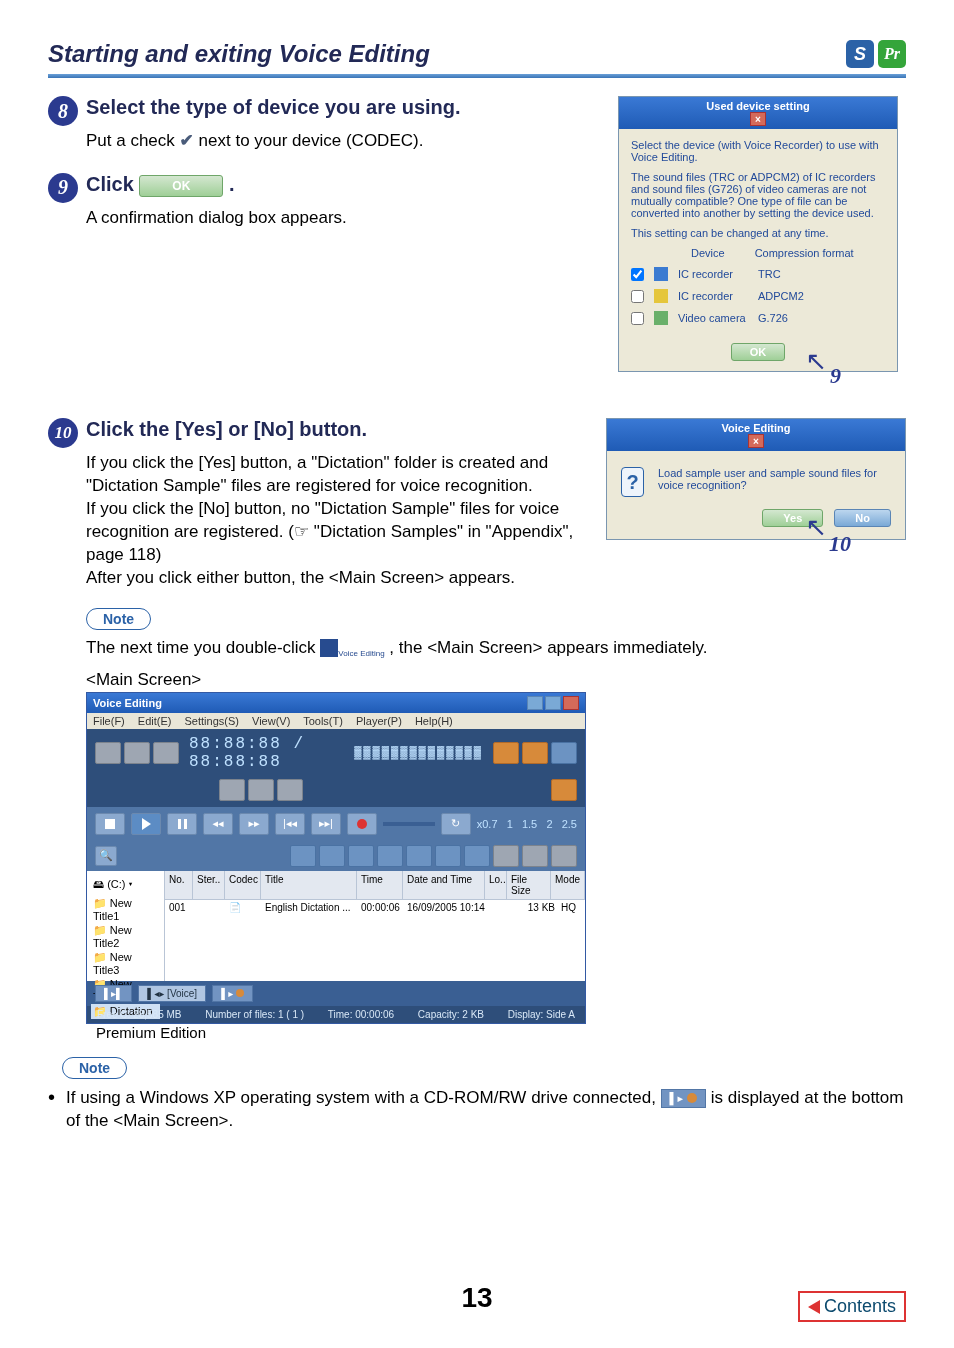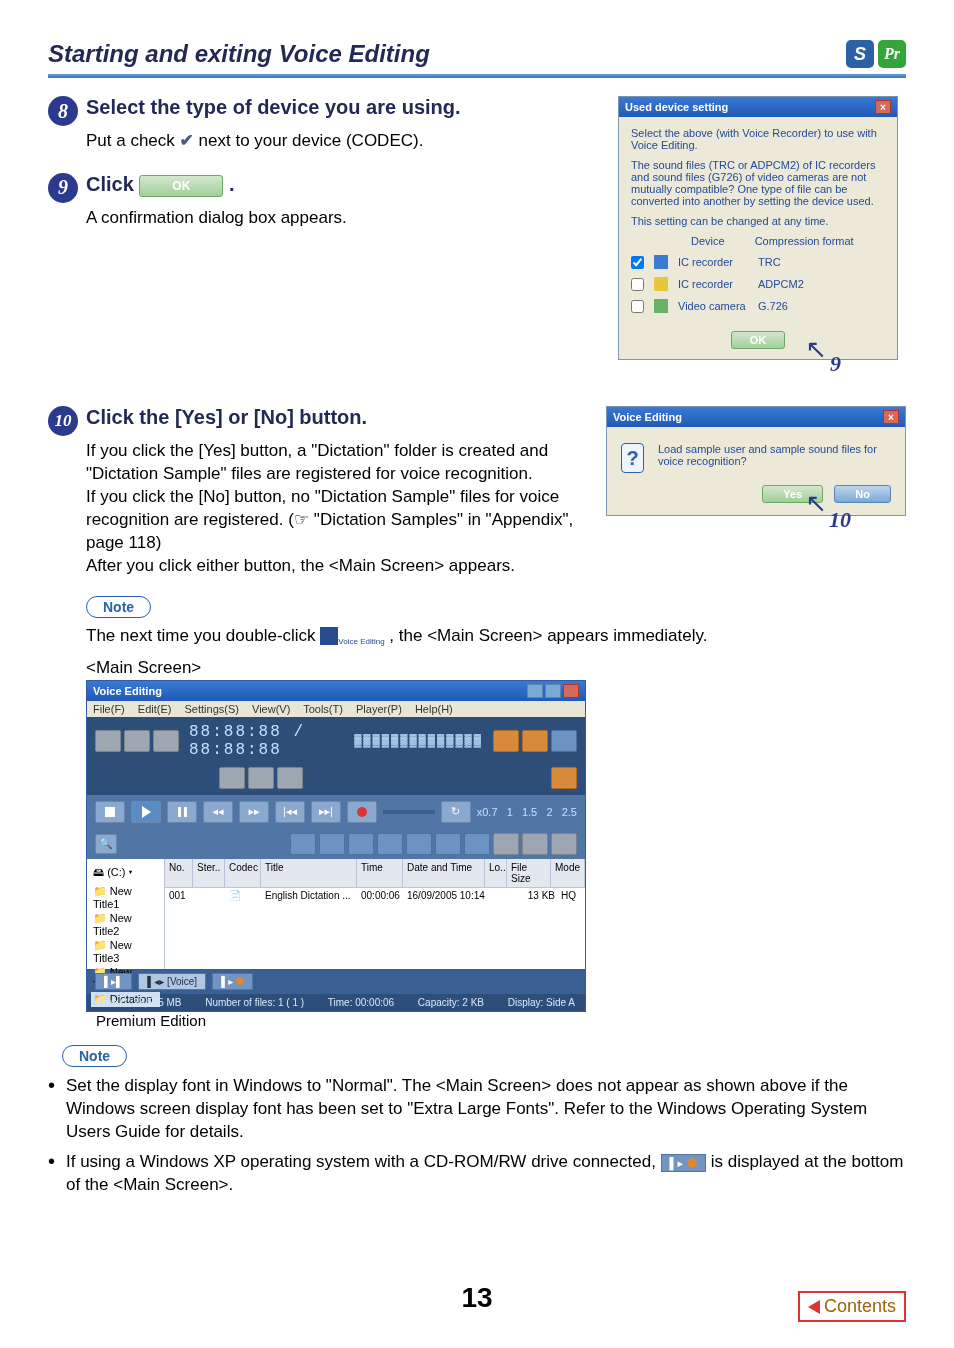--- a/index.html
+++ b/index.html
@@ -16,21 +16,21 @@
   .step-num { width: 30px; height: 30px; border-radius: 50%; background: #2b3a8f; color: #fff; display: flex; align-items: center; justify-content: center; font-weight: bold; font-style: italic; font-size: 20px; flex: 0 0 30px; margin-right: 8px; font-family: 'Times New Roman', serif; }
   .step-head { font-size: 20px; font-weight: bold; color: #222956; }
   .step-body { font-size: 17px; color: #000; margin-left: 38px; margin-top: 4px; line-height: 1.35; }
 
   .left-col { width: 540px; }
   .two-col { display: flex; gap: 30px; align-items: flex-start; }
 
   .ok-btn { display: inline-flex; align-items: center; justify-content: center; background: linear-gradient(#d4e7d0,#9fcf97); border: 1px solid #6fa669; color: #fff; font-weight: bold; border-radius: 3px; width: 84px; height: 22px; font-size: 12px; vertical-align: middle; }
 
   .win98 { font-family: Tahoma, sans-serif; font-size: 11px; color: #000; background: #ece9d8; border: 1px solid #7a96b0; }
-  .win98 .titlebar { background: linear-gradient(#3a79d5,#1f5bb5); color: #fff; padding: 3px 6px; display: flex; justify-content: space-between; align-items: center; font-weight: bold; }
+  .win98 .titlebar { background: linear-gradient(#3a79d5,#1f5bb5); color: #fff; padding: 3px 6px; display: flex; justify-content: space-between; align-items: center; font-weight: bold; flex-direction: column; }
   .closex { width: 16px; height: 14px; background: #d46a5a; color: #fff; display: flex; align-items: center; justify-content: center; border: 1px solid #a33; font-size: 10px; }
   .dlg-body { padding: 10px 12px; }
   .dev-row { display: flex; align-items: center; gap: 10px; padding: 4px 0; }
   .dev-row input { margin: 0; }
   .pen-blue, .pen-yellow, .cam { width: 14px; height: 14px; display: inline-block; }
   .pen-blue { background: #3b7bd1; }
   .pen-yellow { background: #e5c63c; }
   .cam { background: #6ab06a; }
   .ok-btn-sm { display: inline-flex; align-items: center; justify-content: center; background: linear-gradient(#d4e7d0,#9fcf97); border: 1px solid #6fa669; color: #fff; font-weight: bold; border-radius: 3px; padding: 2px 18px; font-size: 11px; }
 
@@ -87,21 +87,21 @@
 
   .caption-sm { font-size: 15px; margin: 0 0 0 48px; }
 
   .bullets { margin: 8px 0 0 0; font-size: 17px; line-height: 1.35; }
   .bullets li { list-style: none; position: relative; padding-left: 18px; margin-bottom: 8px; }
   .bullets li::before { content: "•"; position: absolute; left: 0; top: 0; font-size: 20px; line-height: 1; }
   .cd-tab { display: inline-flex; align-items: center; gap: 4px; background: #7294c2; border: 1px solid #5276a6; padding: 1px 8px; color: #fff; font-size: 11px; vertical-align: middle; }
   .cd-tab .disc { width: 10px; height: 10px; background: #d78a3a; border-radius: 50%; }
 
   .page-num { position: absolute; bottom: 34px; left: 50%; transform: translateX(-50%); font-size: 28px; font-weight: bold; }
-  .contents-btn { position: absolute; bottom: 26px; right: 48px; border: 2px solid #d33; padding: 3px 8px; display: flex; align-items: center; gap: 4px; color: #a16207; font-size: 18px; }
+  .contents-btn { position: absolute; bottom: 26px; right: 48px; border: 2px solid #d33; padding: 3px 8px; display: flex; align-items: center; gap: 4px; color: #0c4a6e; font-size: 18px; }
   .contents-btn .tri { width: 0; height: 0; border-right: 12px solid #d33; border-top: 7px solid transparent; border-bottom: 7px solid transparent; }
 
   .sect-gap { height: 20px; }
 </style>
 </head>
 <body>
 
 
 
 
@@ -139,21 +139,21 @@
     </div>
     <div class="step-body">A confirmation dialog box appears.</div>
   </div>
 
   <div class="win98" style="width:280px;position:relative;">
     <div class="titlebar">
       <span>Used device setting</span>
       <span class="closex">×</span>
     </div>
     <div class="dlg-body">
-      <div style="color:#224a9a;margin-bottom:8px;">Select the above (with Voice Recorder) to use with Voice Editing.</div>
+      <div style="color:#224a9a;margin-bottom:8px;">Select the device (with Voice Recorder) to use with Voice Editing.</div>
       <div style="color:#224a9a;margin-bottom:8px;">The sound files (TRC or ADPCM2) of IC recorders and sound files (G726) of video cameras are not mutually compatible? One type of file can be converted into another by setting the device used.</div>
       <div style="color:#224a9a;margin-bottom:8px;">This setting can be changed at any time.</div>
       <div style="display:flex;color:#224a9a;padding:0 0 4px 60px;gap:30px;">
         <span>Device</span>
         <span>Compression format</span>
       </div>
       <div class="dev-row">
         <input type="checkbox" checked="" style="">
         <span class="pen-blue"></span>
         <span style="width:70px;color:#224a9a;">IC recorder</span>
@@ -352,21 +352,20 @@
     <span>Time: 00:00:06</span>
     <span>Capacity:   2 KB</span>
     <span>Display:   Side A</span>
   </div>
 </div>
 <div class="caption-sm">Premium Edition</div>
 
 <div style="height:16px;"></div>
 <div class="note-pill" style="margin-left:14px;">Note</div>
 <ul class="bullets">
-  <li>Set the display font in Windows to "Normal". The &lt;Main Screen&gt; does not appear as shown above if the Windows screen display font has been set to "Extra Large Fonts". Refer to the Windows Operating System Users Guide for details.</li>
   <li>
     <span>If using a Windows XP operating system with a CD-ROM/RW drive connected, </span>
     <span class="cd-tab">▌▸ <span class="disc"></span></span>
     <span> is displayed at the bottom of the &lt;Main Screen&gt;.</span>
   </li>
 </ul>
 
 <div class="page-num">13</div>
 <div class="contents-btn">
   <span class="tri"></span>

